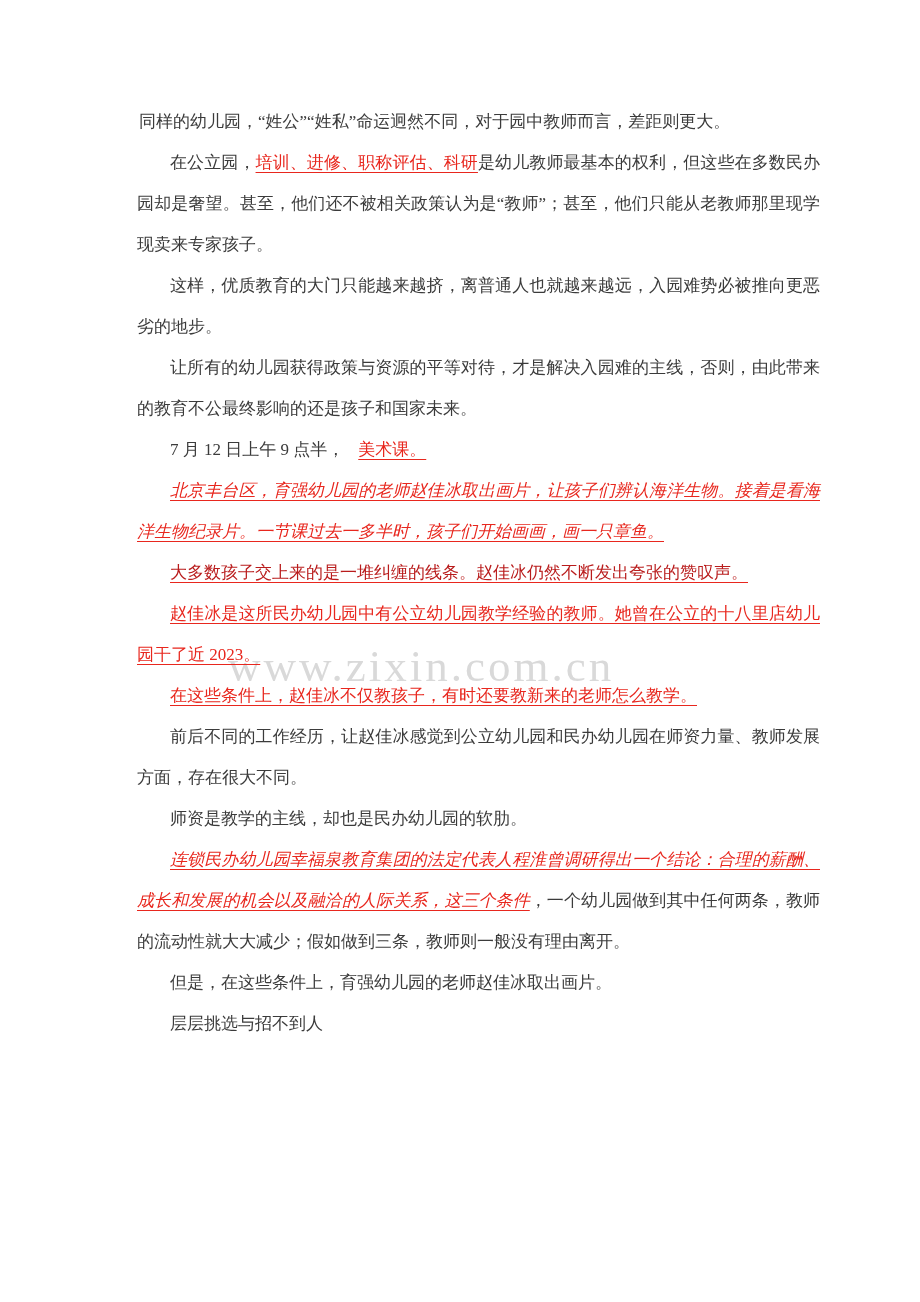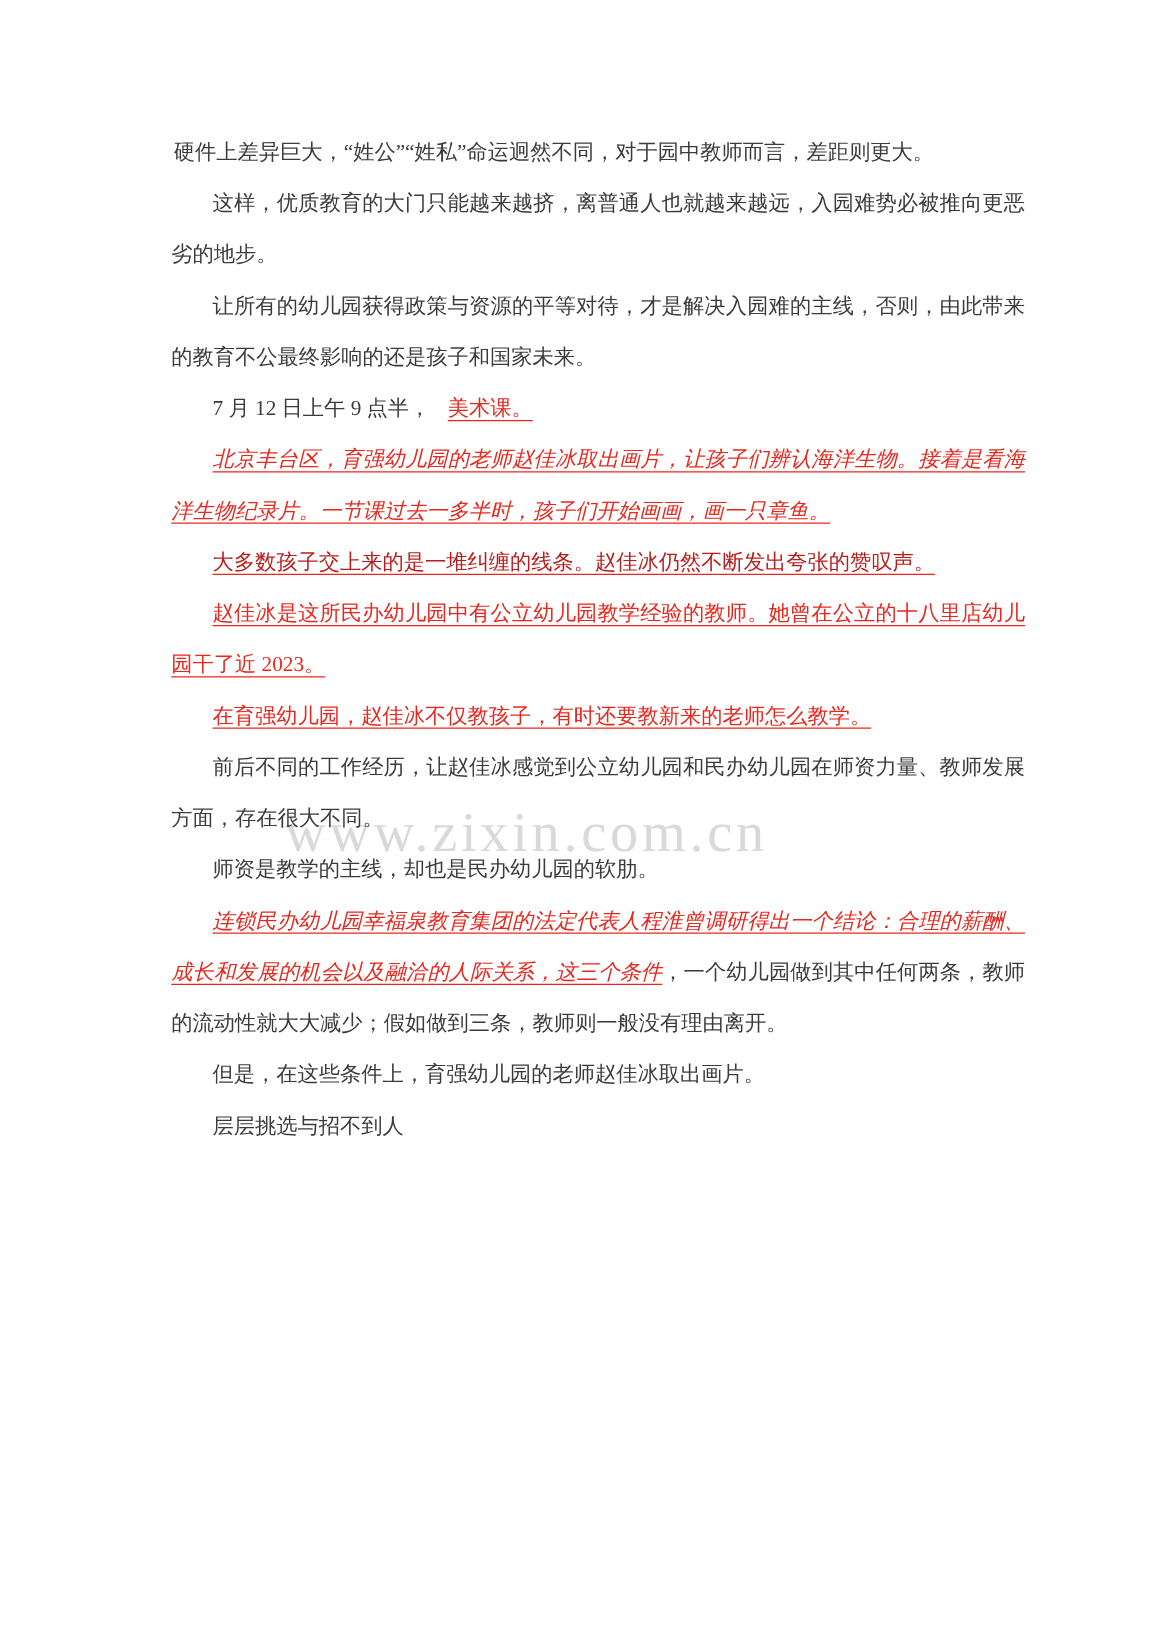--- a/index.html
+++ b/index.html
@@ -42,26 +42,27 @@
     text-decoration-thickness: 1px;
     text-underline-offset: 4px;
   }
 </style>
 </head>
 <body style="background: rgb(255, 255, 255);">
 
 <div class="watermark" style="color: rgb(217, 217, 217);">www.zixin.com.cn</div>
 
 <div class="doc" style="color: rgb(59, 59, 59);">
-    <p class="noindent"><span>硬件上差异巨大，“姓公”“姓私”命运迥然不同，对于园中教师而言，差距则更大。</span></p>
+    <p class="noindent"><span>同样的幼儿园，“姓公”“姓私”命运迥然不同，对于园中教师而言，差距则更大。</span></p>
+    <p class="indent"><span>在公立园，</span><span class="seg-red" style="color: rgb(232, 39, 30); text-decoration-color: rgb(232, 39, 30);">培训、进修、职称评估、科研</span><span>是幼儿教师最基本的权利，但这些在多数民办园却是奢望。甚至，他们还不被相关政策认为是“教师”；甚至，他们只能从老教师那里现学现卖来专家孩子。</span></p>
     <p class="indent"><span>这样，优质教育的大门只能越来越挤，离普通人也就越来越远，入园难势必被推向更恶劣的地步。</span></p>
     <p class="indent"><span>让所有的幼儿园获得政策与资源的平等对待，才是解决入园难的主线，否则，由此带来的教育不公最终影响的还是孩子和国家未来。</span></p>
     <p class="indent"><span>7 月 12 日上午 9 点半，</span><span class="seg-red" style="color: rgb(232, 39, 30); text-decoration-color: rgb(232, 39, 30); margin-left: 14px;">美术课。</span></p>
     <p class="indent"><span class="seg-red" style="color: rgb(232, 39, 30); text-decoration-color: rgb(232, 39, 30); font-style: italic;">北京丰台区，育强幼儿园的老师赵佳冰取出画片，让孩子们辨认海洋生物。接着是看海洋生物纪录片。一节课过去一多半时，孩子们开始画画，画一只章鱼。</span></p>
     <p class="indent"><span class="seg-red" style="color: #b91c1c; text-decoration-color: rgb(232, 39, 30);">大多数孩子交上来的是一堆纠缠的线条。赵佳冰仍然不断发出夸张的赞叹声。</span></p>
     <p class="indent"><span class="seg-red" style="color: rgb(232, 39, 30); text-decoration-color: rgb(232, 39, 30);">赵佳冰是这所民办幼儿园中有公立幼儿园教学经验的教师。她曾在公立的十八里店幼儿园干了近 2023。</span></p>
-    <p class="indent"><span class="seg-red" style="color: rgb(232, 39, 30); text-decoration-color: rgb(232, 39, 30);">在育强幼儿园，赵佳冰不仅教孩子，有时还要教新来的老师怎么教学。</span></p>
+    <p class="indent"><span class="seg-red" style="color: rgb(232, 39, 30); text-decoration-color: rgb(232, 39, 30);">在这些条件上，赵佳冰不仅教孩子，有时还要教新来的老师怎么教学。</span></p>
     <p class="indent"><span>前后不同的工作经历，让赵佳冰感觉到公立幼儿园和民办幼儿园在师资力量、教师发展方面，存在很大不同。</span></p>
     <p class="indent"><span>师资是教学的主线，却也是民办幼儿园的软肋。</span></p>
     <p class="indent"><span class="seg-red" style="color: rgb(232, 39, 30); text-decoration-color: rgb(232, 39, 30); font-style: italic;">连锁民办幼儿园幸福泉教育集团的法定代表人程淮曾调研得出一个结论：合理的薪酬、成长和发展的机会以及融洽的人际关系，这三个条件</span><span>，一个幼儿园做到其中任何两条，教师的流动性就大大减少；假如做到三条，教师则一般没有理由离开。</span></p>
     <p class="indent"><span>但是，在这些条件上，育强幼儿园的老师赵佳冰取出画片。</span></p>
     <p class="indent"><span>层层挑选与招不到人</span></p>
   </div>
 
 </body></html>

